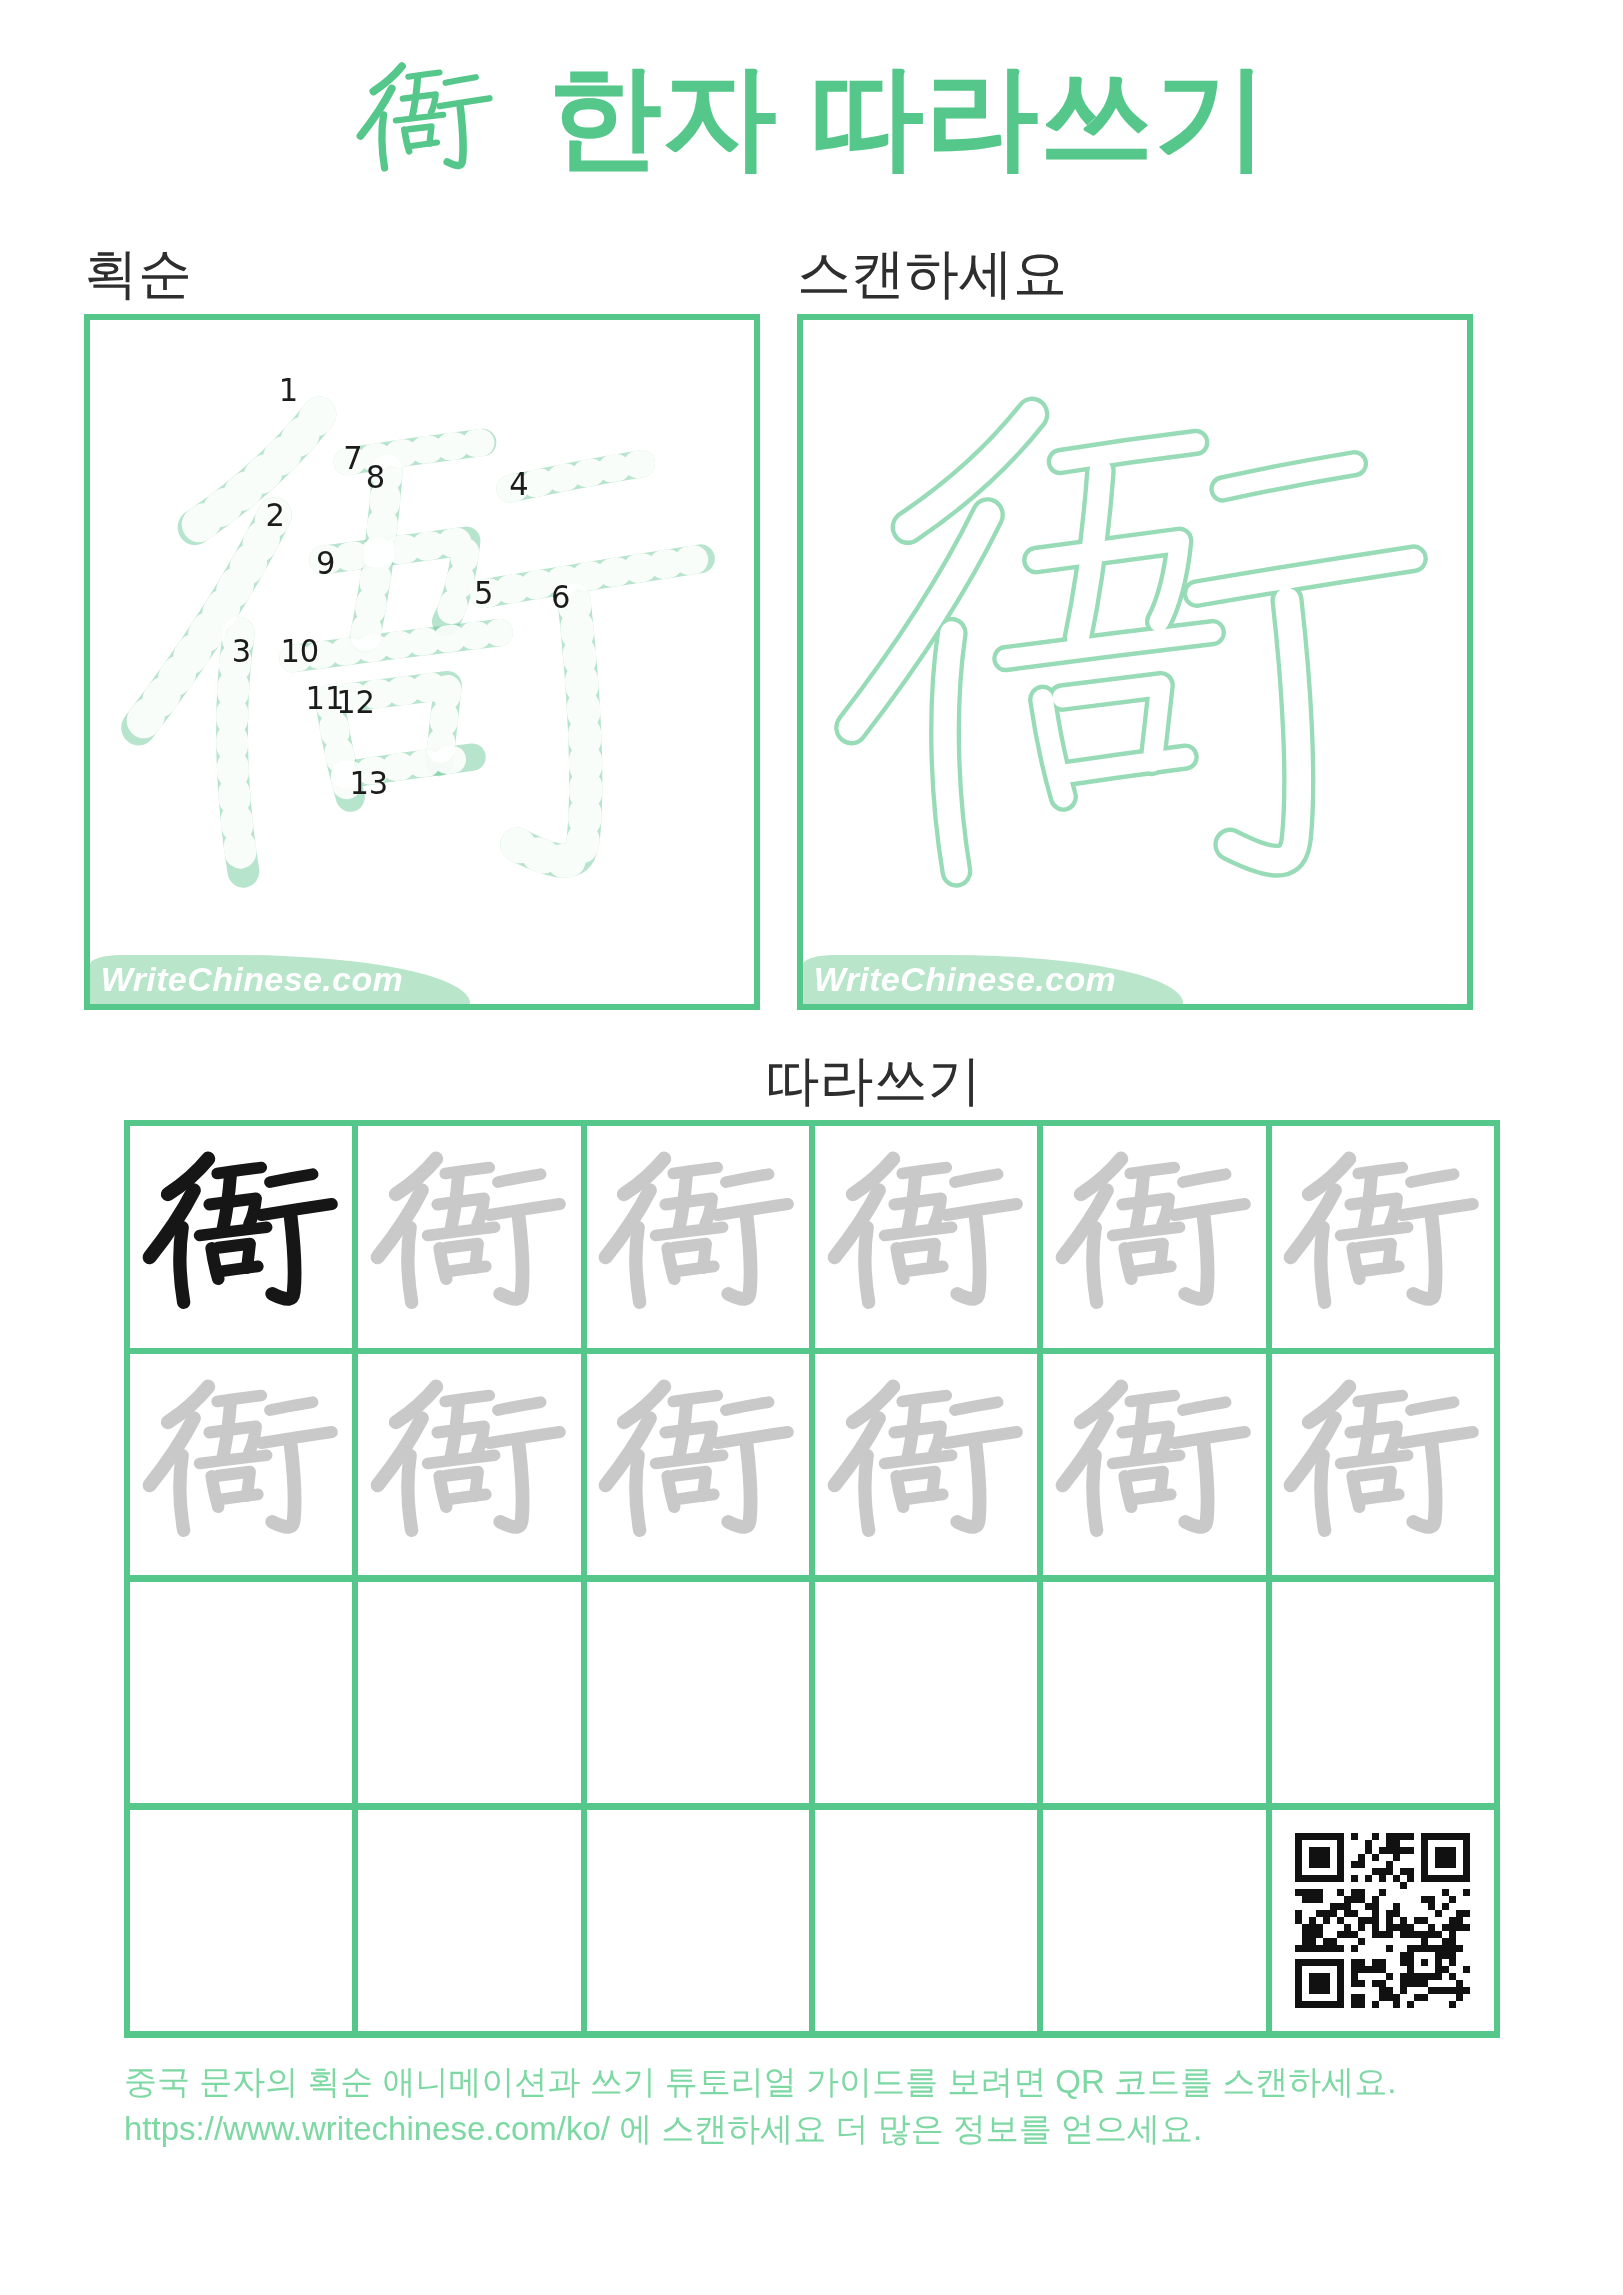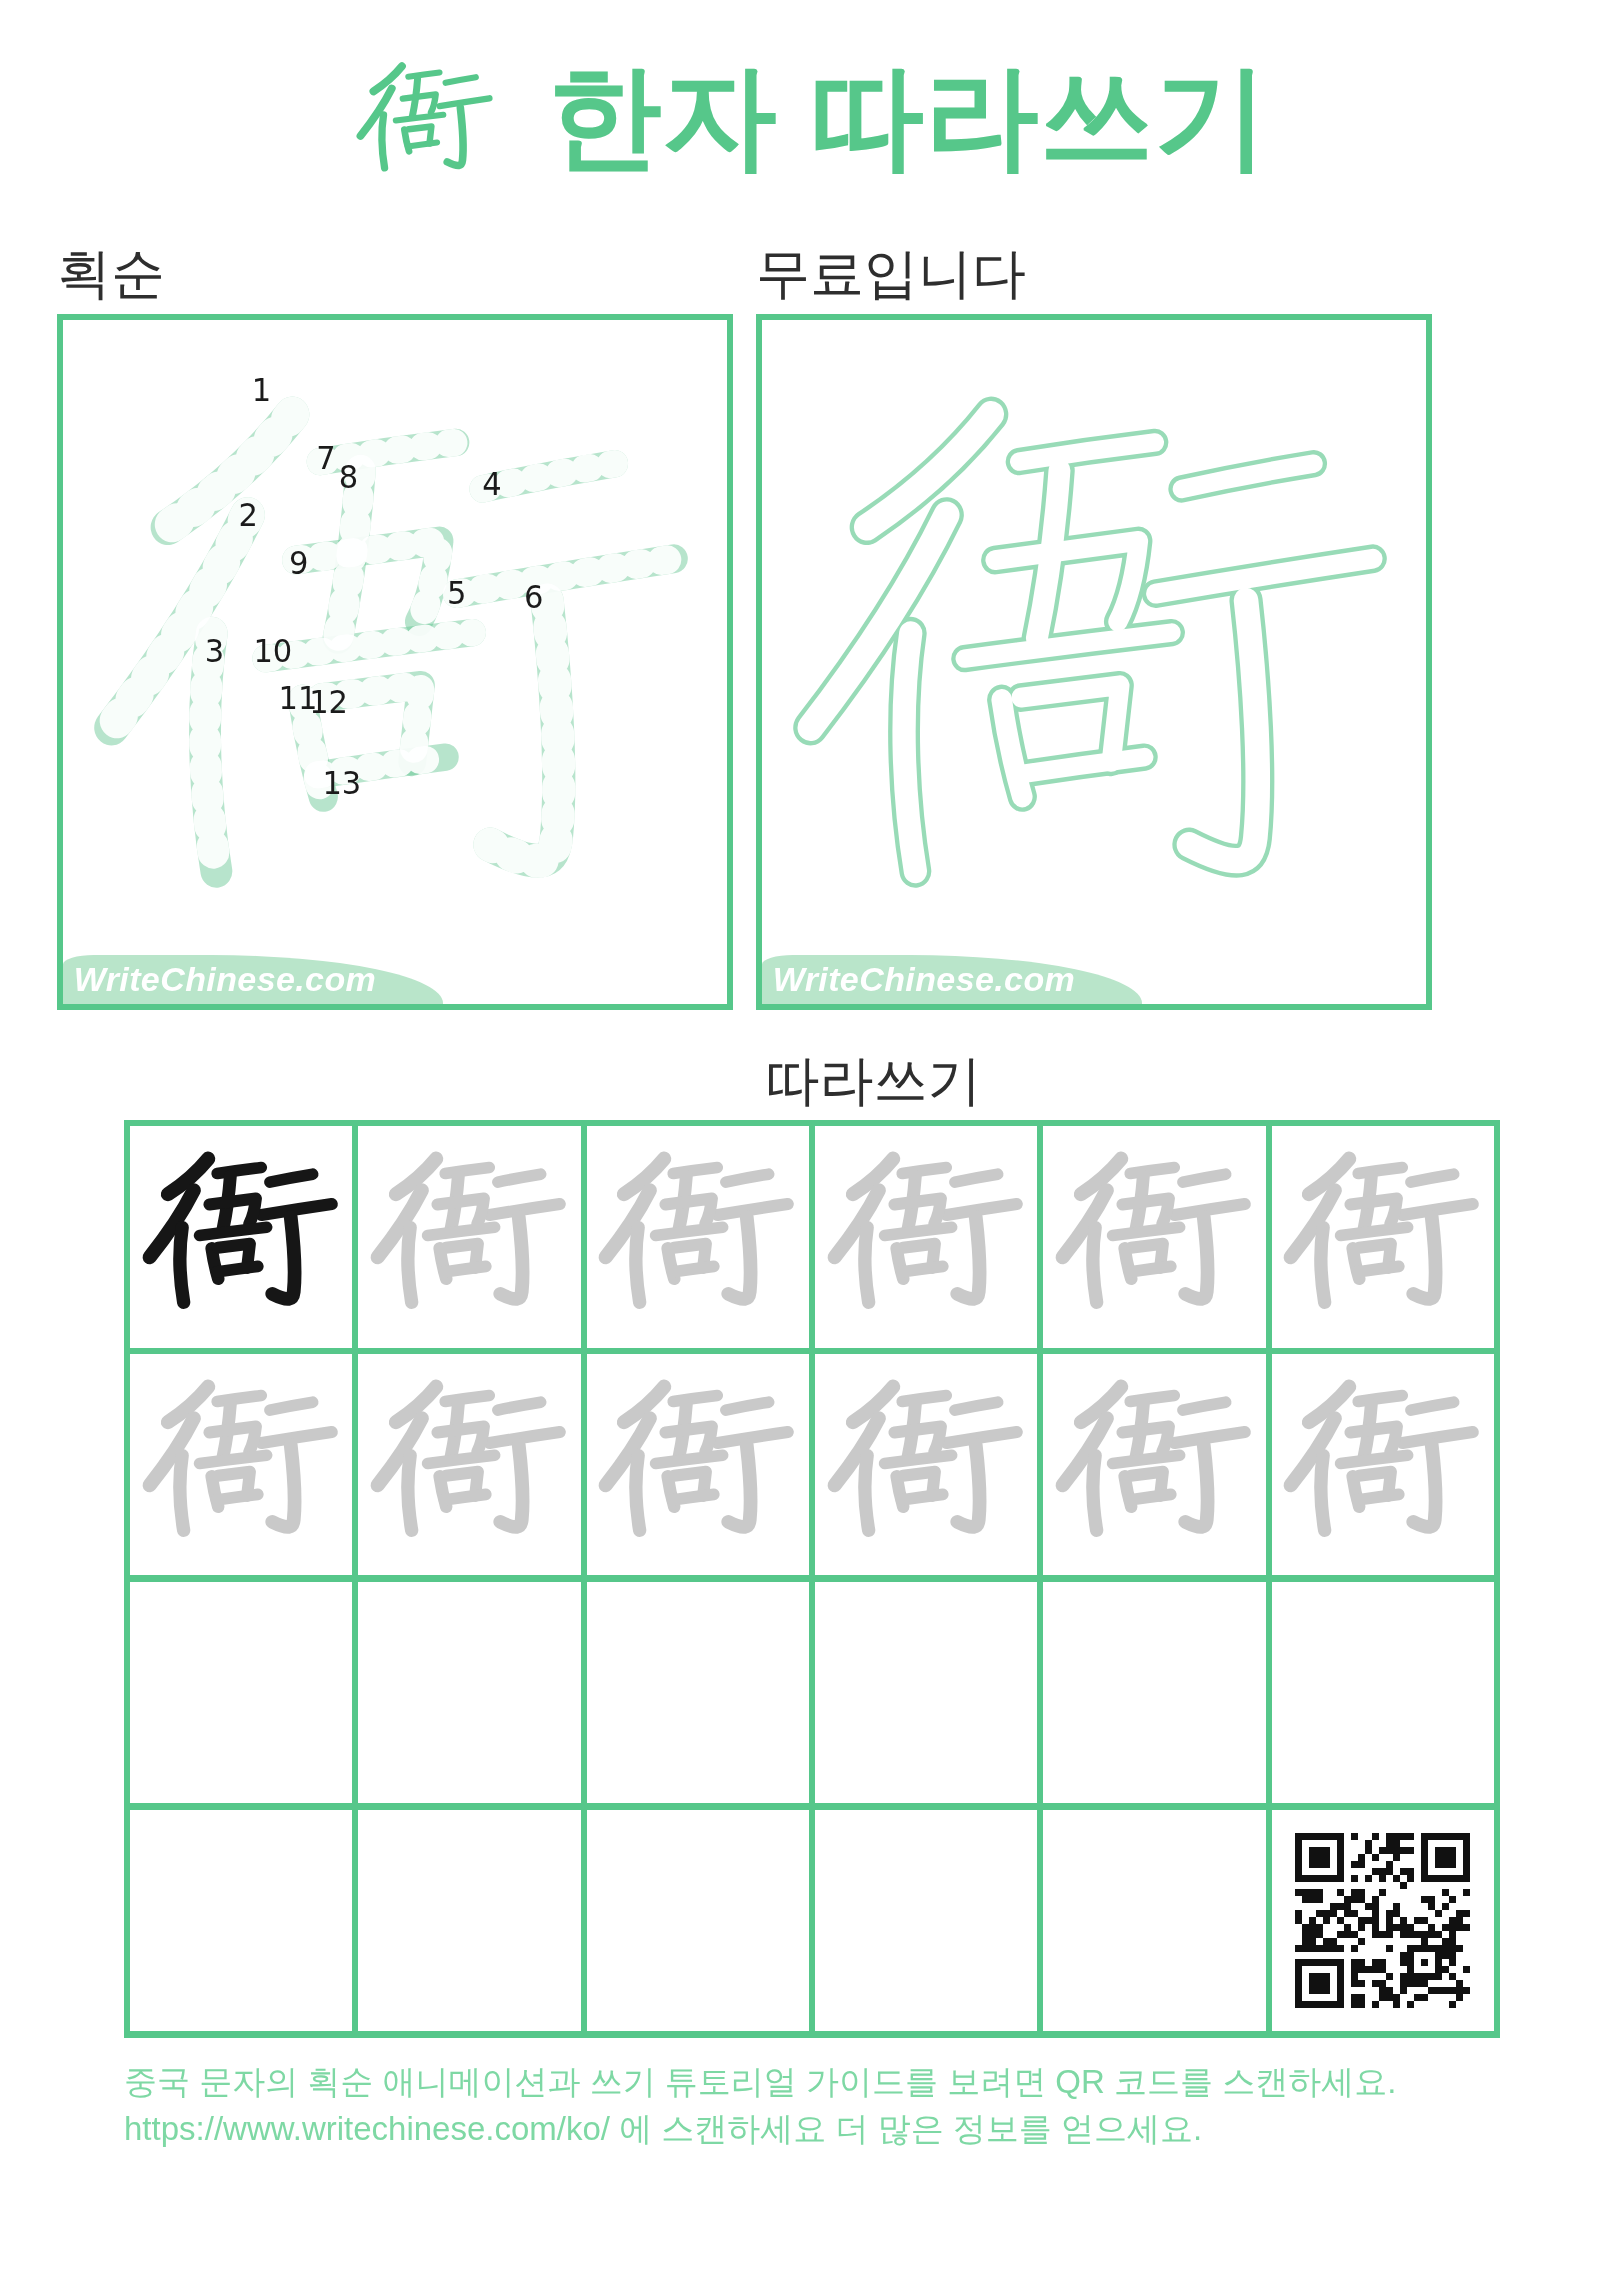--- a/index.html
+++ b/index.html
@@ -12,21 +12,21 @@
   *{margin:0;padding:0;box-sizing:border-box;}
   html,body{width:1623px;height:2295px;background:#ffffff;
     font-family:"Liberation Sans", sans-serif;}
   .page{position:relative;width:1623px;height:2295px;overflow:hidden;}
 
   .title{display:flex;justify-content:center;align-items:center;gap:51px;padding-top:49px;height:185px;}
   .title-hanzi{display:inline-block;width:143px;height:131px;}
   .title-hanzi svg{width:100%;height:100%;display:block;}
   .title-text{font-size:114px;font-weight:800;color:var(--accent);letter-spacing:0.8px;line-height:1;}
 
-  .cols{display:flex;gap:23px;padding:0 57px;margin-top:60px;align-items:flex-end;}
+  .cols{display:flex;gap:37px;padding:0 84px;margin-top:60px;align-items:flex-end;}
   .col{width:676px;}
   .sec-label{font-size:54px;font-weight:500;color:var(--label);margin-bottom:12.4px;line-height:1.05;}
   .box{width:676px;height:696px;border:6.2px solid var(--accent);background:#fff;position:relative;overflow:hidden;}
   .char-holder{position:absolute;inset:0;z-index:1;}
   .char-holder svg{width:100%;height:100%;display:block;}
   .band{position:absolute;left:0;bottom:0;width:380px;height:49px;background:var(--band);
     border-top-right-radius:232px 48px;border-top-left-radius:31px 9.3px;z-index:2;}
   .band-text{position:absolute;left:10.8px;bottom:4.6px;z-index:3;color:#ffffff;font-size:34px;font-weight:bold;letter-spacing:0.4px;font-style:italic;}
 
   .trace-label{margin:42px 0 10.8px 124px;text-align:center;}
@@ -109,21 +109,21 @@
               <text x="354" y="553" font-size="46" fill="#1b1b1b" text-anchor="middle" dominant-baseline="central" font-family="&quot;DejaVu Sans&quot;, sans-serif">11</text>
               <text x="400" y="558" font-size="46" fill="#1b1b1b" text-anchor="middle" dominant-baseline="central" font-family="&quot;DejaVu Sans&quot;, sans-serif">12</text>
               <text x="420" y="676" font-size="46" fill="#1b1b1b" text-anchor="middle" dominant-baseline="central" font-family="&quot;DejaVu Sans&quot;, sans-serif">13</text>
             </svg>
           </div>
         <div class="band"></div>
         <div class="band-text">WriteChinese.com</div>
       </div>
     </div>
     <div class="col">
-      <div class="sec-label">무료입니다</div>
+      <div class="sec-label">스캔하세요</div>
       <div class="box">
         <div class="char-holder" id="coloringChar" aria-label="衙">
             <svg viewBox="0 0 1000 1000" preserveAspectRatio="none" xmlns="http://www.w3.org/2000/svg">
               <path d="M345,138 Q270,230 158,303" fill="none" stroke="#98dbb7" stroke-width="52" stroke-linecap="round" stroke-linejoin="round"></path>
               <path d="M278,285 Q205,430 73,596" fill="none" stroke="#98dbb7" stroke-width="52" stroke-linecap="round" stroke-linejoin="round"></path>
               <path d="M224,458 C207,570 213,700 231,806" fill="none" stroke="#98dbb7" stroke-width="48" stroke-linecap="round" stroke-linejoin="round"></path>
               <path d="M632,247 Q730,226 831,210" fill="none" stroke="#98dbb7" stroke-width="40" stroke-linecap="round" stroke-linejoin="round"></path>
               <path d="M593,400 Q757,373 920,349" fill="none" stroke="#98dbb7" stroke-width="42" stroke-linecap="round" stroke-linejoin="round"></path>
               <path d="M729,410 C743,530 752,670 743,757 C739,795 718,804 643,767" fill="none" stroke="#98dbb7" stroke-width="50" stroke-linecap="round" stroke-linejoin="round"></path>
               <path d="M387,207 Q490,191 592,179" fill="none" stroke="#98dbb7" stroke-width="40" stroke-linecap="round" stroke-linejoin="round"></path>

